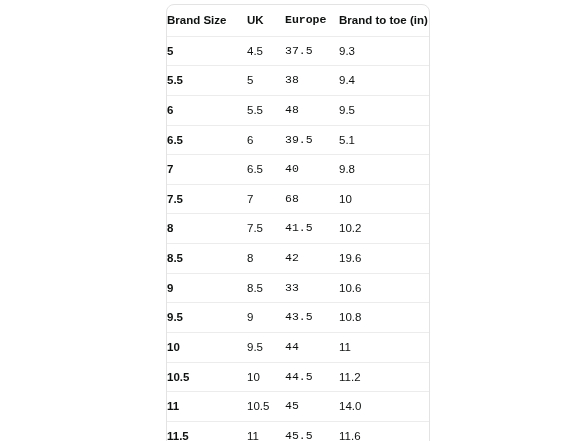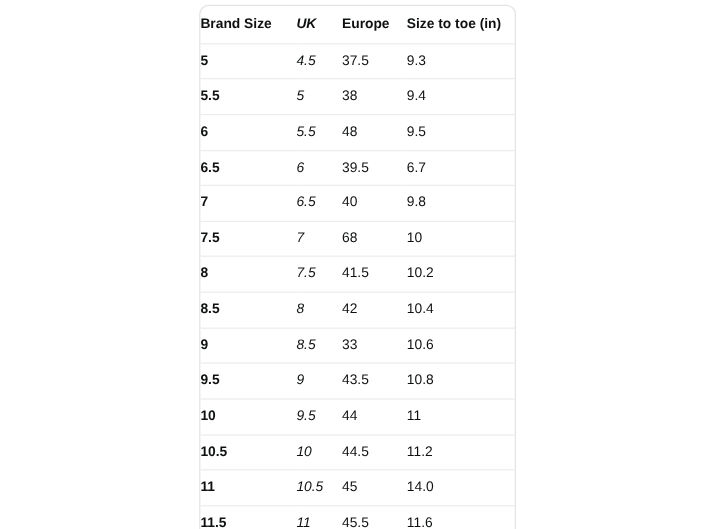--- a/index.html
+++ b/index.html
@@ -43,22 +43,22 @@
     white-space: nowrap;
   }
 
   table.size-table tr:last-child td {
     border-bottom: 1px solid #ececec;
     margin-left: 48px;
   }
 
   
   td.col-brand  { width: 80px;  padding-left: 8px; }
-  td.col-uk     { width: 38px;  padding-left: 0; font-style: italic; }
-  td.col-eu     { width: 54px;  padding-left: 0; }
+  td.col-uk     { width: 38px;  padding-left: 0; }
+  td.col-eu     { width: 54px;  padding-left: 0; font-family: Liberation Mono, monospace; }
   td.col-heel   { width: 90px;  padding-left: 0; }
 
   thead td.col-brand,
   thead td.col-uk,
   thead td.col-eu,
   thead td.col-heel {
     font-weight: bold;
     font-size: 11.5px;
     color: #0f1111;
     padding-top: 9px;
@@ -78,21 +78,21 @@
 </head>
 <body>
 
 <div id="size-chart-wrapper">
   <table class="size-table">
     <thead>
       <tr>
         <td class="col-brand">Brand Size</td>
         <td class="col-uk">UK</td>
         <td class="col-eu">Europe</td>
-        <td class="col-heel">Size to toe (in)</td>
+        <td class="col-heel">Brand to toe (in)</td>
       </tr>
     </thead>
     <tbody>
       <tr>
         <td class="col-brand">5</td>
         <td class="col-uk">4.5</td>
         <td class="col-eu">37.5</td>
         <td class="col-heel">9.3</td>
       </tr>
       <tr>
@@ -104,21 +104,21 @@
       <tr>
         <td class="col-brand">6</td>
         <td class="col-uk">5.5</td>
         <td class="col-eu">48</td>
         <td class="col-heel">9.5</td>
       </tr>
       <tr>
         <td class="col-brand">6.5</td>
         <td class="col-uk">6</td>
         <td class="col-eu">39.5</td>
-        <td class="col-heel">6.7</td>
+        <td class="col-heel">5.1</td>
       </tr>
       <tr>
         <td class="col-brand">7</td>
         <td class="col-uk">6.5</td>
         <td class="col-eu">40</td>
         <td class="col-heel">9.8</td>
       </tr>
       <tr>
         <td class="col-brand">7.5</td>
         <td class="col-uk">7</td>
@@ -128,21 +128,21 @@
       <tr>
         <td class="col-brand">8</td>
         <td class="col-uk">7.5</td>
         <td class="col-eu">41.5</td>
         <td class="col-heel">10.2</td>
       </tr>
       <tr>
         <td class="col-brand">8.5</td>
         <td class="col-uk">8</td>
         <td class="col-eu">42</td>
-        <td class="col-heel">10.4</td>
+        <td class="col-heel">19.6</td>
       </tr>
       <tr>
         <td class="col-brand">9</td>
         <td class="col-uk">8.5</td>
         <td class="col-eu">33</td>
         <td class="col-heel">10.6</td>
       </tr>
       <tr>
         <td class="col-brand">9.5</td>
         <td class="col-uk">9</td>

